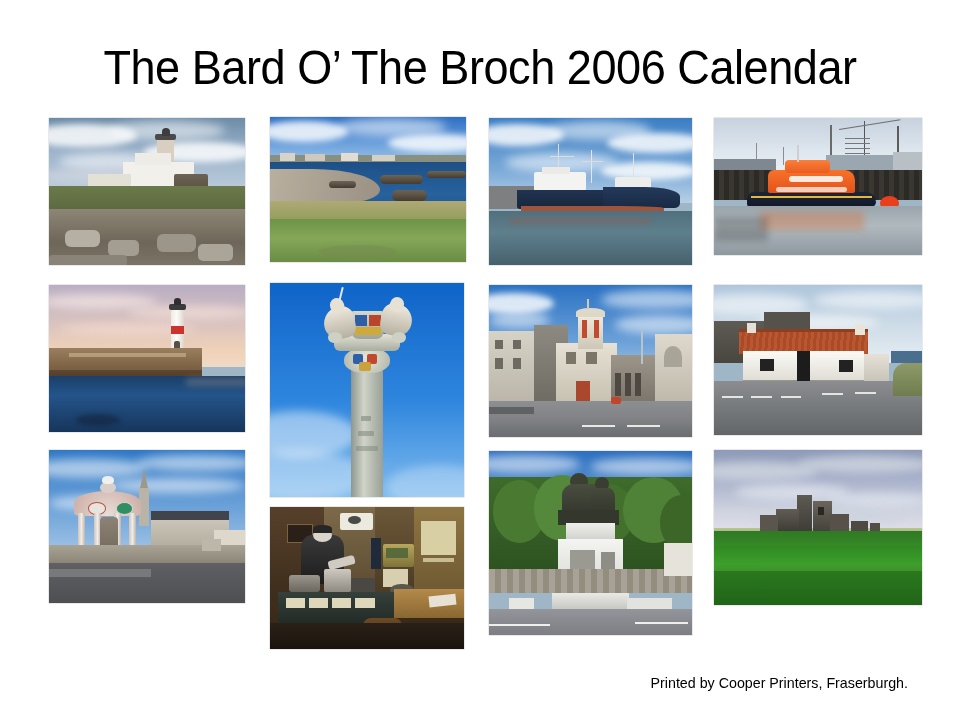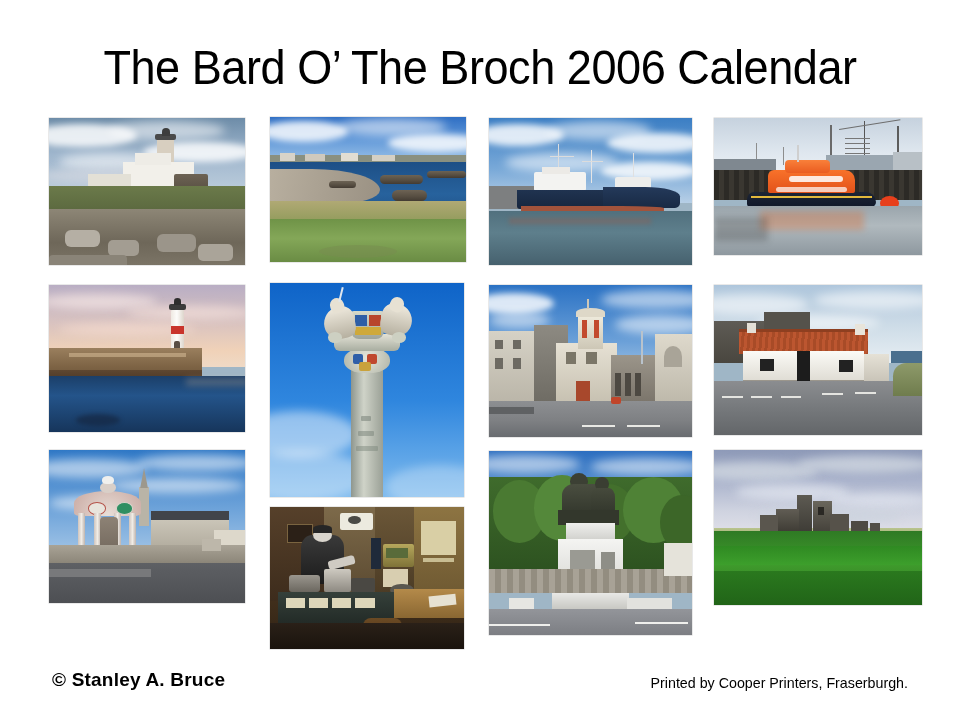--- a/index.html
+++ b/index.html
@@ -510,16 +510,15 @@
       <div class="layer" style="left:56%;top:41%;width:9%;height:11%;background:#56524a;"></div>
       <div class="layer" style="left:66%;top:46%;width:8%;height:6%;background:#4e4a43;"></div>
       <div class="layer" style="left:75%;top:47%;width:5%;height:5%;background:#524e47;"></div>
 
       <div class="layer grass-rich" style="left:0;top:52%;width:100%;height:48%;"></div>
       <div class="layer" style="left:0;top:62%;width:100%;height:12%;background:linear-gradient(#2d8a20,#3ca02c);opacity:0.75;"></div>
       <div class="layer" style="left:0;top:78%;width:100%;height:22%;background:linear-gradient(#27741c,#1f6216);opacity:0.85;"></div>
     </div>
   </div>
 
-  <div id="copyright">© Stanley A. Bruce</div>
   <div id="printer">Printed by Cooper Printers, Fraserburgh.</div>
 
 </div>
 
 </body></html>

